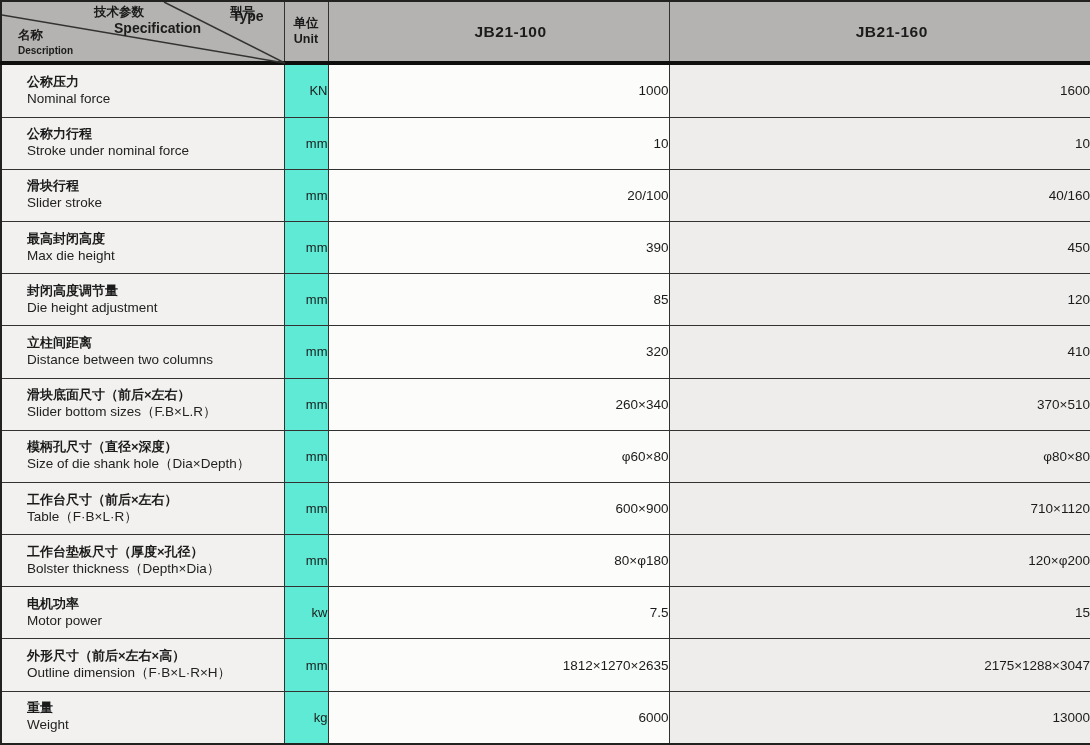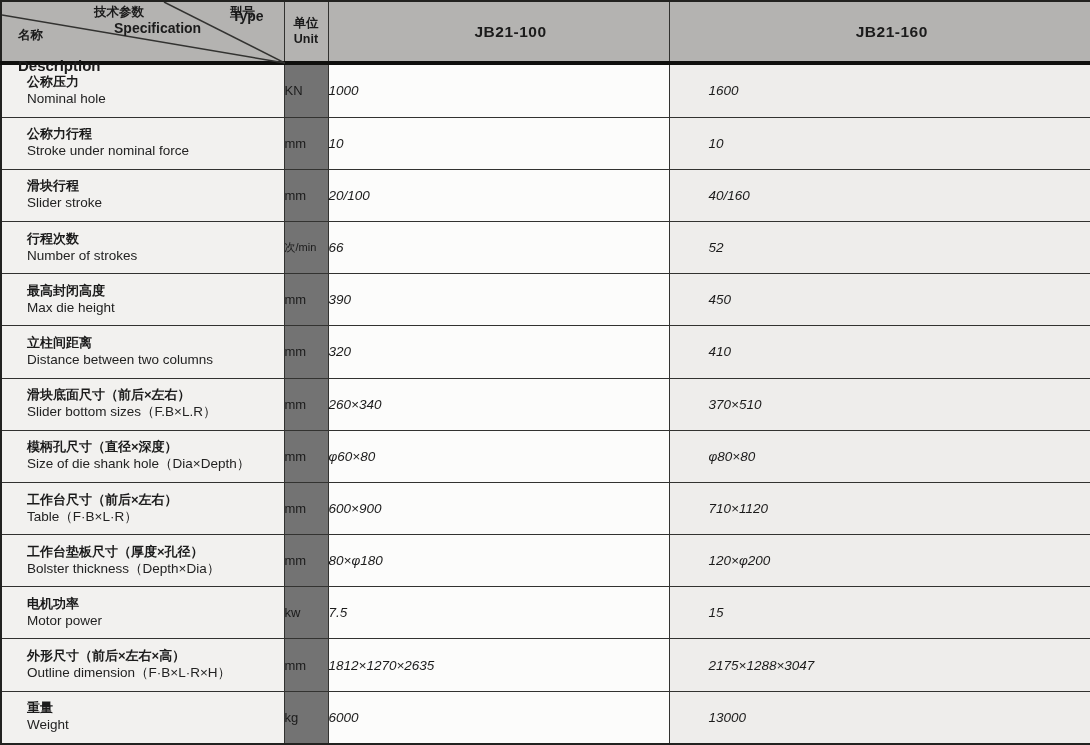--- a/index.html
+++ b/index.html
@@ -20,41 +20,41 @@
     height:62px;
     font-weight:bold;
   }
   th.corner{position:relative;padding:0;}
   th.corner .pos{position:absolute;white-space:nowrap;line-height:1.05;text-align:left;}
   .t-spec-zh{left:92px;top:4px;font-size:12.5px;}
   .t-spec-en{left:112px;top:19px;font-size:14px;}
   .t-type-zh{left:228px;top:4px;font-size:12.5px;}
   .t-type-en{left:230px;top:7px;font-size:14px;}
   .t-name-zh{left:16px;top:27px;font-size:12.5px;}
-  .t-name-en{left:16px;top:56px;font-size:15px;}
+  .t-name-en{left:16px;top:44px;font-size:10px;}
   th.corner svg{position:absolute;left:0;top:0;display:block;}
   th.unit-h{font-size:12.5px;line-height:1.25;}
   th.model-h{font-size:15.5px;letter-spacing:0.5px;padding-left:24px;}
   
   td.name-cell{
     background:#f2f1ef;
     padding:3px 6px 3px 25px;
     vertical-align:middle;
     margin-top:16px;
   }
   td.name-cell .zh{font-size:13px;font-weight:600;line-height:1.3;display:block;}
   td.name-cell .en{font-size:13.5px;font-weight:normal;line-height:1.25;display:block;color:#222;}
   td.name-cell .en.small{font-size:10.5px;}
   td.unit-cell{
-    background:#737373;text-align:left;vertical-align:middle;
+    background:#5eead4;text-align:right;vertical-align:middle;
     font-size:13px;
   }
   td.unit-cell.small{font-size:11px;}
   td.val{
-    text-align:left;vertical-align:middle;font-size:13.5px;font-style:italic;
+    text-align:right;vertical-align:middle;font-size:13.5px;
   }
   td.val.col-a{background:#fcfcfb;}
   td.val.col-b{background:#eeedeb;padding-left:39px;}
 </style>
 </head>
 <body>
 
 <div class="sheet">
   <table class="spec">
     <colgroup>
@@ -82,21 +82,21 @@
           <div>Unit</div>
         </th>
         <th class="model-h">JB21-100</th>
         <th class="model-h">JB21-160</th>
       </tr>
     </thead>
     <tbody id="spec-body">
         <tr>
     <td class="name-cell">
       <span class="zh">公称压力</span>
-      <span class="en en-line">Nominal hole</span>
+      <span class="en en-line">Nominal force</span>
     </td>
     <td class="unit-cell">KN</td>
     <td class="val col-a">1000</td>
     <td class="val col-b">1600</td>
   </tr>
         <tr>
     <td class="name-cell">
       <span class="zh">公称力行程</span>
       <span class="en en-line">Stroke under nominal force</span>
     </td>
@@ -108,35 +108,35 @@
     <td class="name-cell">
       <span class="zh">滑块行程</span>
       <span class="en en-line">Slider stroke</span>
     </td>
     <td class="unit-cell">mm</td>
     <td class="val col-a">20/100</td>
     <td class="val col-b">40/160</td>
   </tr>
         <tr>
     <td class="name-cell">
-      <span class="zh">行程次数</span>
-      <span class="en en-line">Number of strokes</span>
-    </td>
-    <td class="unit-cell small">次/min</td>
-    <td class="val col-a">66</td>
-    <td class="val col-b">52</td>
-  </tr>
-        <tr>
-    <td class="name-cell">
       <span class="zh">最高封闭高度</span>
       <span class="en en-line">Max die height</span>
     </td>
     <td class="unit-cell">mm</td>
     <td class="val col-a">390</td>
     <td class="val col-b">450</td>
+  </tr>
+        <tr>
+    <td class="name-cell">
+      <span class="zh">封闭高度调节量</span>
+      <span class="en en-line">Die height adjustment</span>
+    </td>
+    <td class="unit-cell">mm</td>
+    <td class="val col-a">85</td>
+    <td class="val col-b">120</td>
   </tr>
         <tr>
     <td class="name-cell">
       <span class="zh">立柱间距离</span>
       <span class="en en-line">Distance between two columns</span>
     </td>
     <td class="unit-cell">mm</td>
     <td class="val col-a">320</td>
     <td class="val col-b">410</td>
   </tr>

